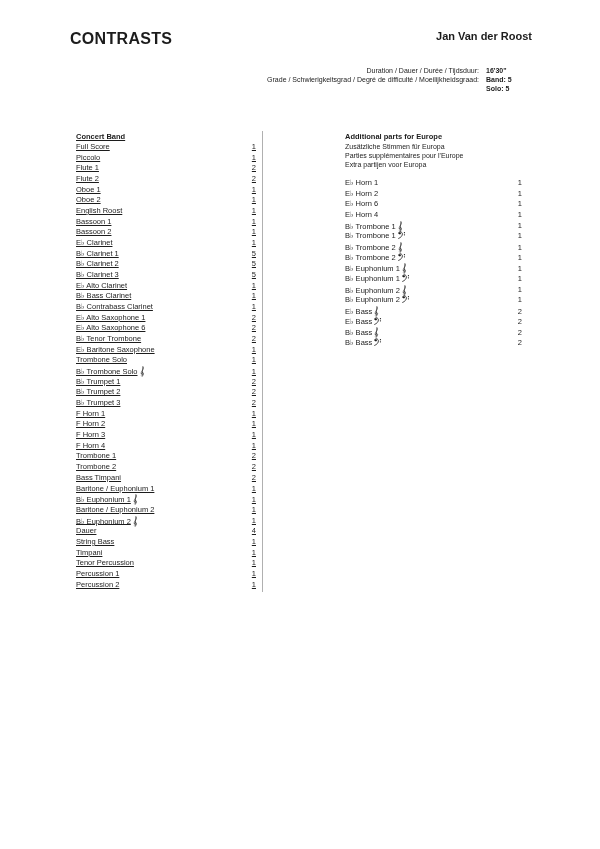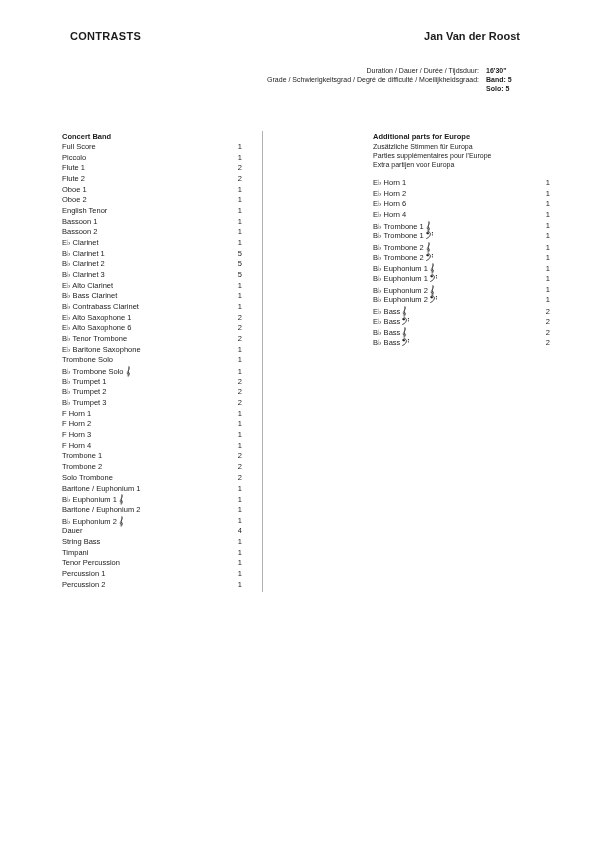--- a/index.html
+++ b/index.html
@@ -6,34 +6,34 @@
   body {
     width: 600px; height: 849px;
     position: relative;
     background: #ffffff;
     color: #1c1c1c;
     font-family: "Liberation Sans", sans-serif;
     overflow: hidden;
   }
   .page-title {
     position: absolute; left: 70px; top: 30px;
-    font-size: 11px; font-weight: bold; letter-spacing: 0.3px;
+    font-size: 16px; font-weight: bold; letter-spacing: 0.3px;
   }
   .composer {
-    position: absolute; right: 80px; top: 30px;
+    position: absolute; right: 68px; top: 30px;
     font-size: 11px; font-weight: bold;
   }
   .meta { position: absolute; top: 66px; right: 70px; }
   .meta-row { display: flex; justify-content: flex-end; font-size: 7px; line-height: 9px; }
   .meta-label { text-align: right; white-space: nowrap; }
   .meta-value { width: 44px; margin-left: 7px; font-weight: bold; white-space: nowrap; }
 
   .col { position: absolute; top: 131px; font-size: 7.5px; }
-  .col-left  { left: 62px;  width: 180px; }
-  .col-right { left: 345px; width: 177px; margin-left: 28px; }
+  .col-left  { left: 76px;  width: 180px; text-decoration: underline; }
+  .col-right { left: 345px; width: 177px; }
   .col-heading { font-weight: bold; line-height: 11px; height: 11px; white-space: nowrap; }
   .subheading { font-size: 7px; line-height: 9px; white-space: nowrap; }
   .col-right .rows { margin-top: 9px; }
 
   .row { display: flex; align-items: baseline; height: 10.68px; line-height: 10.68px; justify-content: space-between; }
   .lbl { flex: 1; white-space: nowrap; }
   .qty { text-align: right; white-space: nowrap; }
 
   .clef { display: inline-block; margin-left: 2px; }
   .clef svg { display: inline-block; }
@@ -97,21 +97,21 @@
         <span class="lbl"><span>Oboe 1</span></span>
         <span class="qty">1</span>
       </div>
 
       <div class="row">
         <span class="lbl"><span>Oboe 2</span></span>
         <span class="qty">1</span>
       </div>
 
       <div class="row">
-        <span class="lbl"><span>English Tenor</span></span>
+        <span class="lbl"><span>English Roost</span></span>
         <span class="qty">1</span>
       </div>
 
       <div class="row">
         <span class="lbl"><span>Bassoon 1</span></span>
         <span class="qty">1</span>
       </div>
 
       <div class="row">
         <span class="lbl"><span>Bassoon 2</span></span>
@@ -224,21 +224,21 @@
         <span class="lbl"><span>Trombone 1</span></span>
         <span class="qty">2</span>
       </div>
 
       <div class="row">
         <span class="lbl"><span>Trombone 2</span></span>
         <span class="qty">2</span>
       </div>
 
       <div class="row">
-        <span class="lbl"><span>Solo Trombone</span></span>
+        <span class="lbl"><span>Bass Timpani</span></span>
         <span class="qty">2</span>
       </div>
 
       <div class="row">
         <span class="lbl"><span>Baritone / Euphonium 1</span></span>
         <span class="qty">1</span>
       </div>
 
       <div class="row">
         <span class="lbl"><span>B♭ Euphonium 1</span><span class="clef clef-treble"><svg width="4.5" height="11" viewBox="0 0 16 40">

